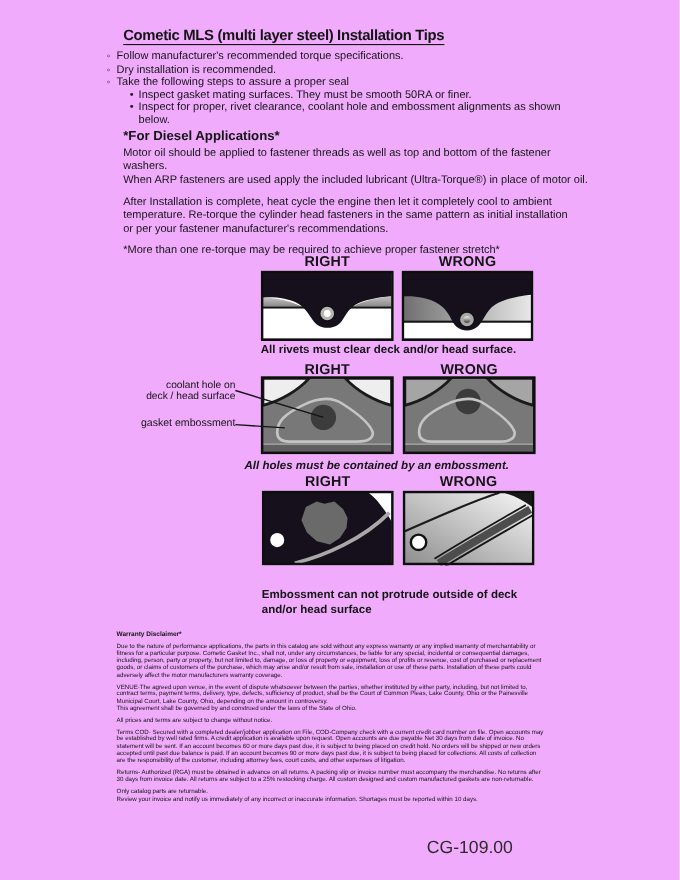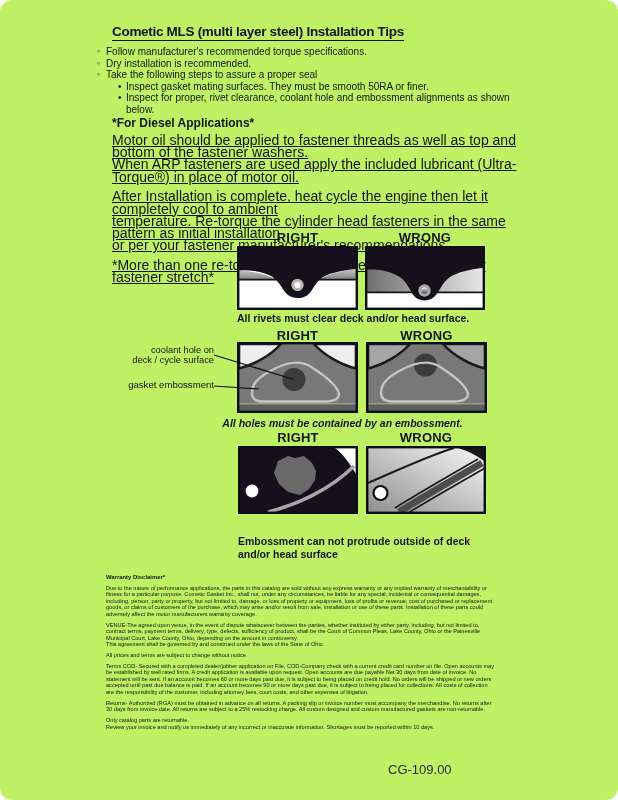--- a/index.html
+++ b/index.html
@@ -1,47 +1,47 @@
 <!DOCTYPE html>
 <html><head>
 <meta charset="utf-8">
 <style>
   html,body{margin:0;padding:0;background:#ffffff;}
-  .page{position:relative;width:618px;height:800px;background:#bef264;overflow:hidden;
-        font-family:"Liberation Sans",sans-serif;color:#141414;border-radius:12px;}
+  .page{position:relative;width:618px;height:800px;background:#f0abfc;overflow:hidden;
+        font-family:"Liberation Sans",sans-serif;color:#141414;}
 
   .title{position:absolute;left:112px;top:24px;font-size:13.5px;font-weight:700;
          letter-spacing:-0.3px;border-bottom:1.6px solid #0e0e0e;padding-bottom:1px;}
 
   .bullets{position:absolute;left:97px;top:46px;width:442px;font-size:10px;}
   .b-row{display:flex;line-height:11.6px;}
   .b-row .mk{width:9px;flex:0 0 9px;font-size:9px;}
   .b-row.sub{padding-left:21px;}
   .b-row.sub .mk{width:8px;flex:0 0 8px;font-size:10px;}
 
   .diesel{position:absolute;left:112px;top:116px;width:424px;}
   .diesel h2{margin:0 0 4px 0;font-size:12px;line-height:14px;font-weight:700;}
-  .diesel p{margin:0 0 7.5px 0;font-size:14px;line-height:12.2px;white-space:pre-line;text-decoration:underline;}
+  .diesel p{margin:0 0 7.5px 0;font-size:10px;line-height:12.2px;white-space:pre-line;}
   .diesel .note{margin-top:0;}
 
   .col-label{position:absolute;font-size:13px;font-weight:700;text-align:center;letter-spacing:0.2px;}
   .dframe{position:absolute;}
   .dframe svg{display:block;width:100%;height:100%;}
   .caption{position:absolute;font-size:10.5px;font-weight:700;line-height:12.5px;white-space:pre-line;}
 
   .side-label{position:absolute;left:96px;width:118px;text-align:right;font-size:9.3px;
               line-height:9.9px;white-space:pre-line;}
   .leader{position:absolute;left:96px;top:338px;width:300px;height:80px;pointer-events:none;}
 
   .disclaimer{position:absolute;left:106px;top:574px;width:414px;}
   .disclaimer h3{margin:0 0 5px 0;font-size:5.9px;font-weight:700;}
   .disclaimer p{margin:0 0 4.5px 0;font-size:5.6px;line-height:6.45px;white-space:pre-line;}
   .disclaimer p.gap-lg{margin-bottom:4.5px;margin-top:3.5px;}
 
-  .page-code{position:absolute;left:388px;top:762px;font-size:13px;color:#2e2a2a;}
+  .page-code{position:absolute;left:388px;top:762px;font-size:16px;color:#2e2a2a;}
 </style>
 </head>
 <body>
 
 <div class="page">
 
   <div class="title">Cometic MLS (multi layer steel) Installation Tips</div>
 
   <div class="bullets">
     <div class="b-row">
@@ -146,21 +146,21 @@
       <path d="M119,2 H77 C87,13 103,22.5 119,26.5 Z" fill="#a5a5a5" stroke="#1b1b1b" stroke-width="2.6"></path>
       <circle cx="59.5" cy="23" r="11.5" fill="#3c3c3c"></circle>
       <path d="M15,51 C15,41 22,34.5 38,26.5 C52,19.5 65,18.5 75,25.5 C89,34.5 100,44 102,51.5 C102,57.5 97,59.5 88,59.5 H26 C19,59.5 15,57 15,51 Z" fill="none" stroke="#c4c4c4" stroke-width="2.4"></path>
       <rect x="2" y="61" width="117" height="1.6" fill="#9b9b9b"></rect>
       <rect x="2" y="62.6" width="117" height="6.4" fill="#5f5f5f"></rect>
       <rect x="1.2" y="1.2" width="118.6" height="68.6" fill="none" stroke="#0e0e0e" stroke-width="2.4"></rect>
     </svg>
   </div>
 
   <div class="side-label" style="top:346px;">coolant hole on
-deck / cycle surface</div>
+deck / head surface</div>
   <div class="side-label" style="top:380px;font-size:9.6px;">gasket embossment</div>
 
   <svg class="leader" viewBox="0 0 300 80">
     <path d="M118,17 L198,41.5" stroke="#141414" stroke-width="1.2" fill="none"></path>
     <path d="M118,48 L163,51" stroke="#141414" stroke-width="1.2" fill="none"></path>
   </svg>
 
   <div class="caption" style="left:187px;top:417px;width:311px;text-align:center;font-style:italic;">All holes must be contained by an embossment.</div>
 
   <div class="col-label" style="left:238px;top:430px;width:120px;">RIGHT</div>

